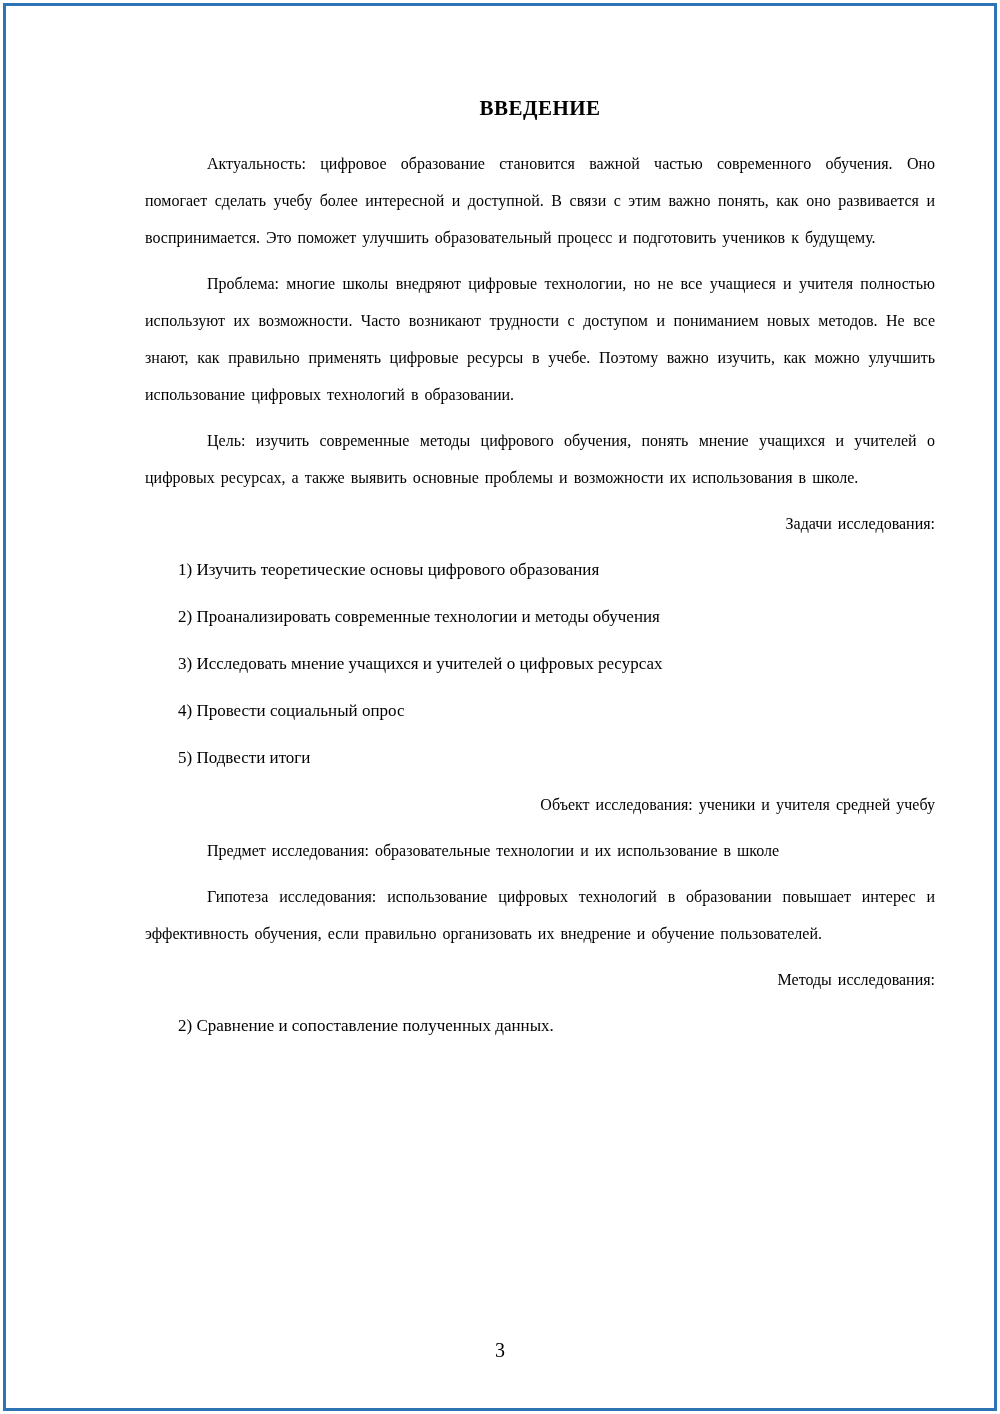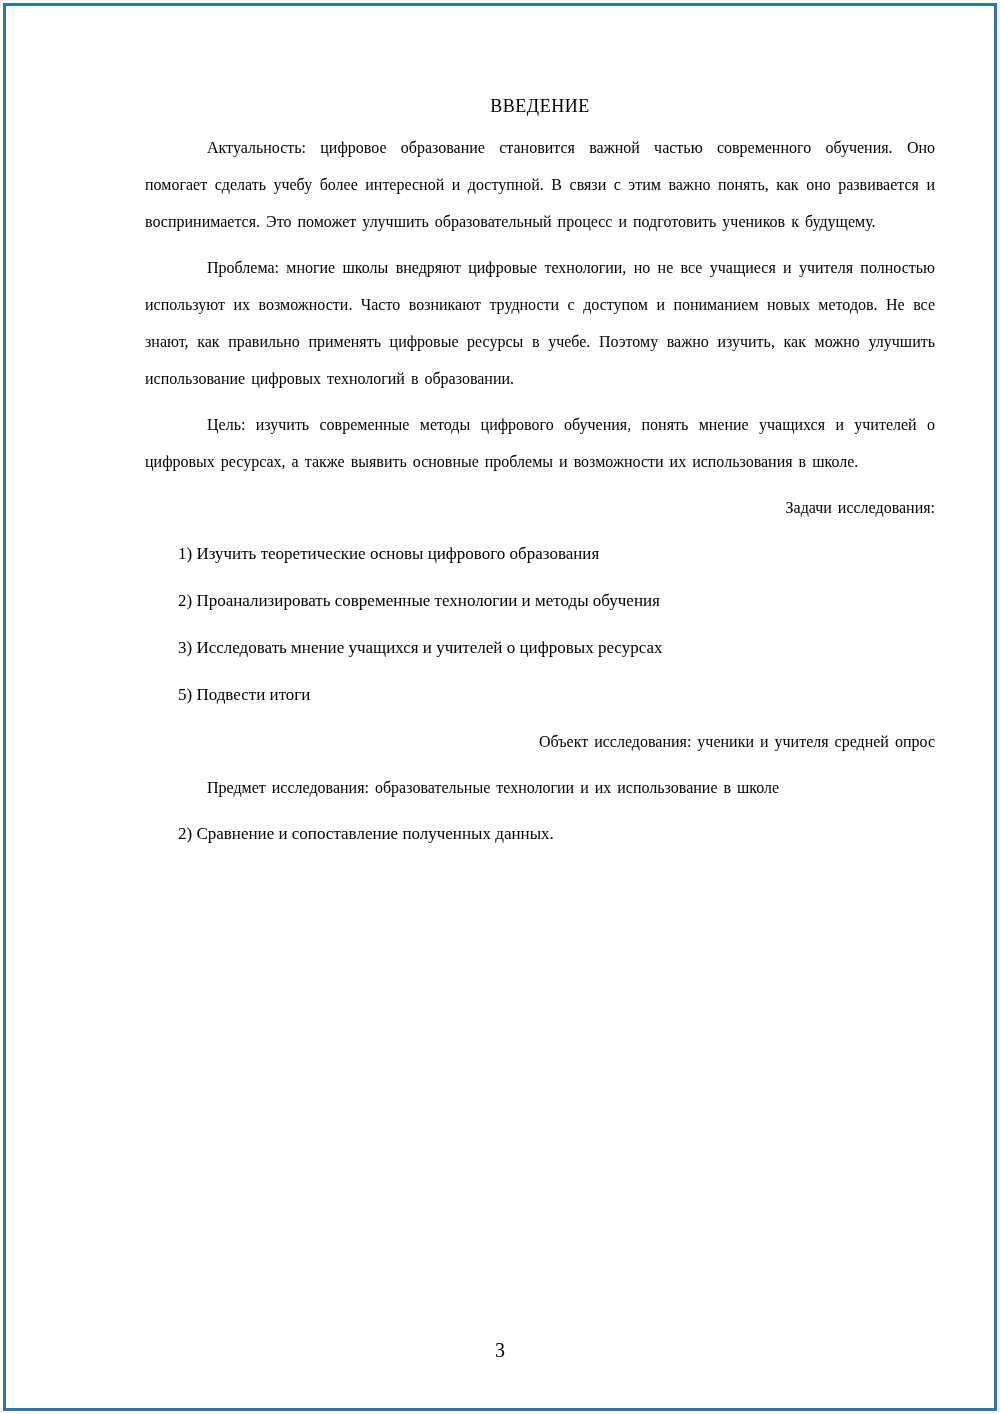--- a/index.html
+++ b/index.html
@@ -27,23 +27,23 @@
     pointer-events: none;
   }
   .content {
     position: absolute;
     left: 145px;
     top: 96px;
     width: 790px;
   }
   .doc-title {
     text-align: center;
-    font-weight: normal;
-    font-size: 18px;
-    margin: 0 0 12px 0;
+    font-weight: bold;
+    font-size: 21px;
+    margin: 0 0 24px 0;
     letter-spacing: 0.5px;
   }
   p.para {
     font-size: 16px;
     line-height: 37px;
     text-align: justify;
     text-indent: 62px;
     margin: 0 0 9px 0;
     word-spacing: 2px;
   }
@@ -85,28 +85,31 @@
     <p class="para">Проблема: многие школы внедряют цифровые технологии, но не все учащиеся и учителя полностью используют их возможности. Часто возникают трудности с доступом и пониманием новых методов. Не все знают, как правильно применять цифровые ресурсы в учебе. Поэтому важно изучить, как можно улучшить использование цифровых технологий в образовании.</p>
 
     <p class="para">Цель: изучить современные методы цифрового обучения, понять мнение учащихся и учителей о цифровых ресурсах, а также выявить основные проблемы и возможности их использования в школе.</p>
 
     <p class="para heading-para">Задачи исследования:</p>
 
     <div class="list-block">
       <div class="list-item">1) Изучить теоретические основы цифрового образования</div>
       <div class="list-item">2) Проанализировать современные технологии и методы обучения</div>
       <div class="list-item">3) Исследовать мнение учащихся и учителей о цифровых ресурсах</div>
+      <div class="list-item">4) Провести социальный опрос</div>
       <div class="list-item">5) Подвести итоги</div>
     </div>
 
-    <p class="para heading-para">Объект исследования: ученики и учителя средней опрос</p>
+    <p class="para heading-para">Объект исследования: ученики и учителя средней учебу</p>
 
     <p class="para">Предмет исследования: образовательные технологии и их использование в школе</p>
 
+    <p class="para">Гипотеза исследования: использование цифровых технологий в образовании повышает интерес и эффективность обучения, если правильно организовать их внедрение и обучение пользователей.</p>
 
+    <p class="para heading-para">Методы исследования:</p>
 
     <div class="list-block">
       <div class="list-item">2) Сравнение и сопоставление полученных данных.</div>
     </div>
 
   </div>
 
   <div class="page-number">3</div>
 </div>
 

